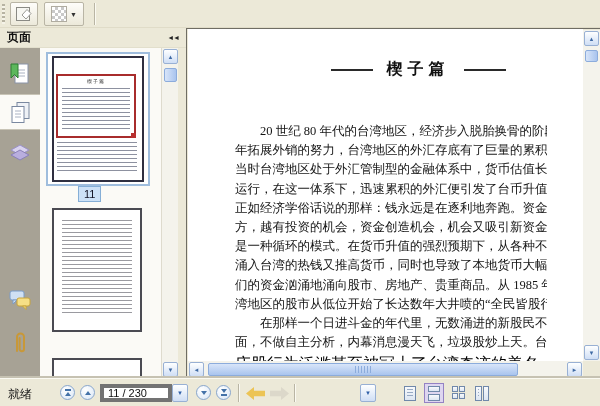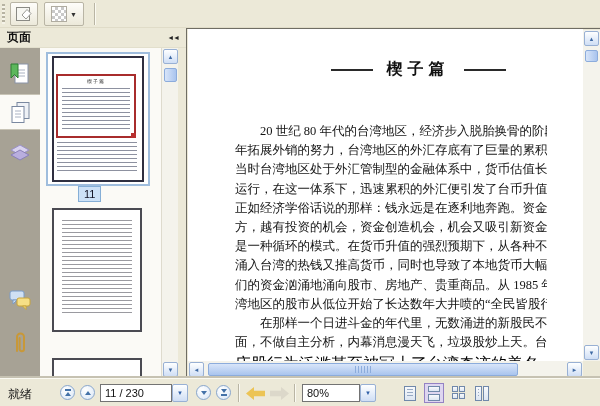--- a/index.html
+++ b/index.html
@@ -91,21 +91,21 @@
                box-shadow:0 -2px 0 #c6c2b2; }
   .status-text { position:absolute; left:8px; top:7px; font-size:12px; color:#111; }
   .circ { position:absolute; top:6px; width:15px; height:15px; border-radius:50%; border:1px solid #88a6cc;
           background:radial-gradient(circle at 35% 30%, #ffffff, #d9e6f6);
           display:flex; flex-direction:column; align-items:center; justify-content:center; gap:1px; }
   .tri-up { width:0; height:0; border-left:3px solid transparent; border-right:3px solid transparent;
             border-bottom:4px solid #4472a8; }
   .tri-dn { width:0; height:0; border-left:3px solid transparent; border-right:3px solid transparent;
             border-top:4px solid #4472a8; }
   .bar { width:6px; height:2px; background:#4472a8; }
-  .field { position:absolute; top:5px; height:18px; background:#fff; border:1px solid #737373;
+  .field { position:absolute; top:5px; height:18px; background:#fff; border:4px solid #737373;
            font-size:11px; color:#111; padding:0 0 0 4px; font-family:"Liberation Sans",sans-serif; }
   .combo-btn { position:absolute; top:5px; width:16px; height:18px; border:1px solid #98b0d4; border-radius:2px;
                background:linear-gradient(#feffff,#cfdef5); color:#2f5fa8;
                display:flex; align-items:center; justify-content:center; font-size:6px; }
   .st-sep { position:absolute; top:5px; width:2px; height:18px;
             border-left:1px solid #b9b5a4; border-right:1px solid #fbfaf2; }
   .nav-arrow { position:absolute; top:8px; width:19px; height:13px; }
   .nav-arrow .shape { width:100%; height:100%;
             clip-path:polygon(0 50%, 42% 0, 42% 28%, 100% 28%, 100% 72%, 42% 72%, 42% 100%); }
   .back .shape { background:#ecc454; filter:drop-shadow(0 1px 0 #a8872e); }
@@ -303,21 +303,20 @@
 
   <div class="st-sep" style="left:238px"></div>
   <div class="nav-arrow back" style="left:246px">
       <div class="shape"></div>
     </div>
   <div class="nav-arrow fwd" style="left:270px">
       <div class="shape"></div>
     </div>
   <div class="st-sep" style="left:294px"></div>
 
-  <input class="field" style="left: 302px; width: 58px;" readonly="" value="80%">
   <div class="combo-btn" style="left:360px">
     <span>▼</span>
   </div>
 
   <div class="lay-btn" style="left:400px">
     <div class="pg lines g-single"></div>
   </div>
   <div class="lay-btn sel" style="left:424px">
     <div class="g-cont">
       <div class="pg"></div>

